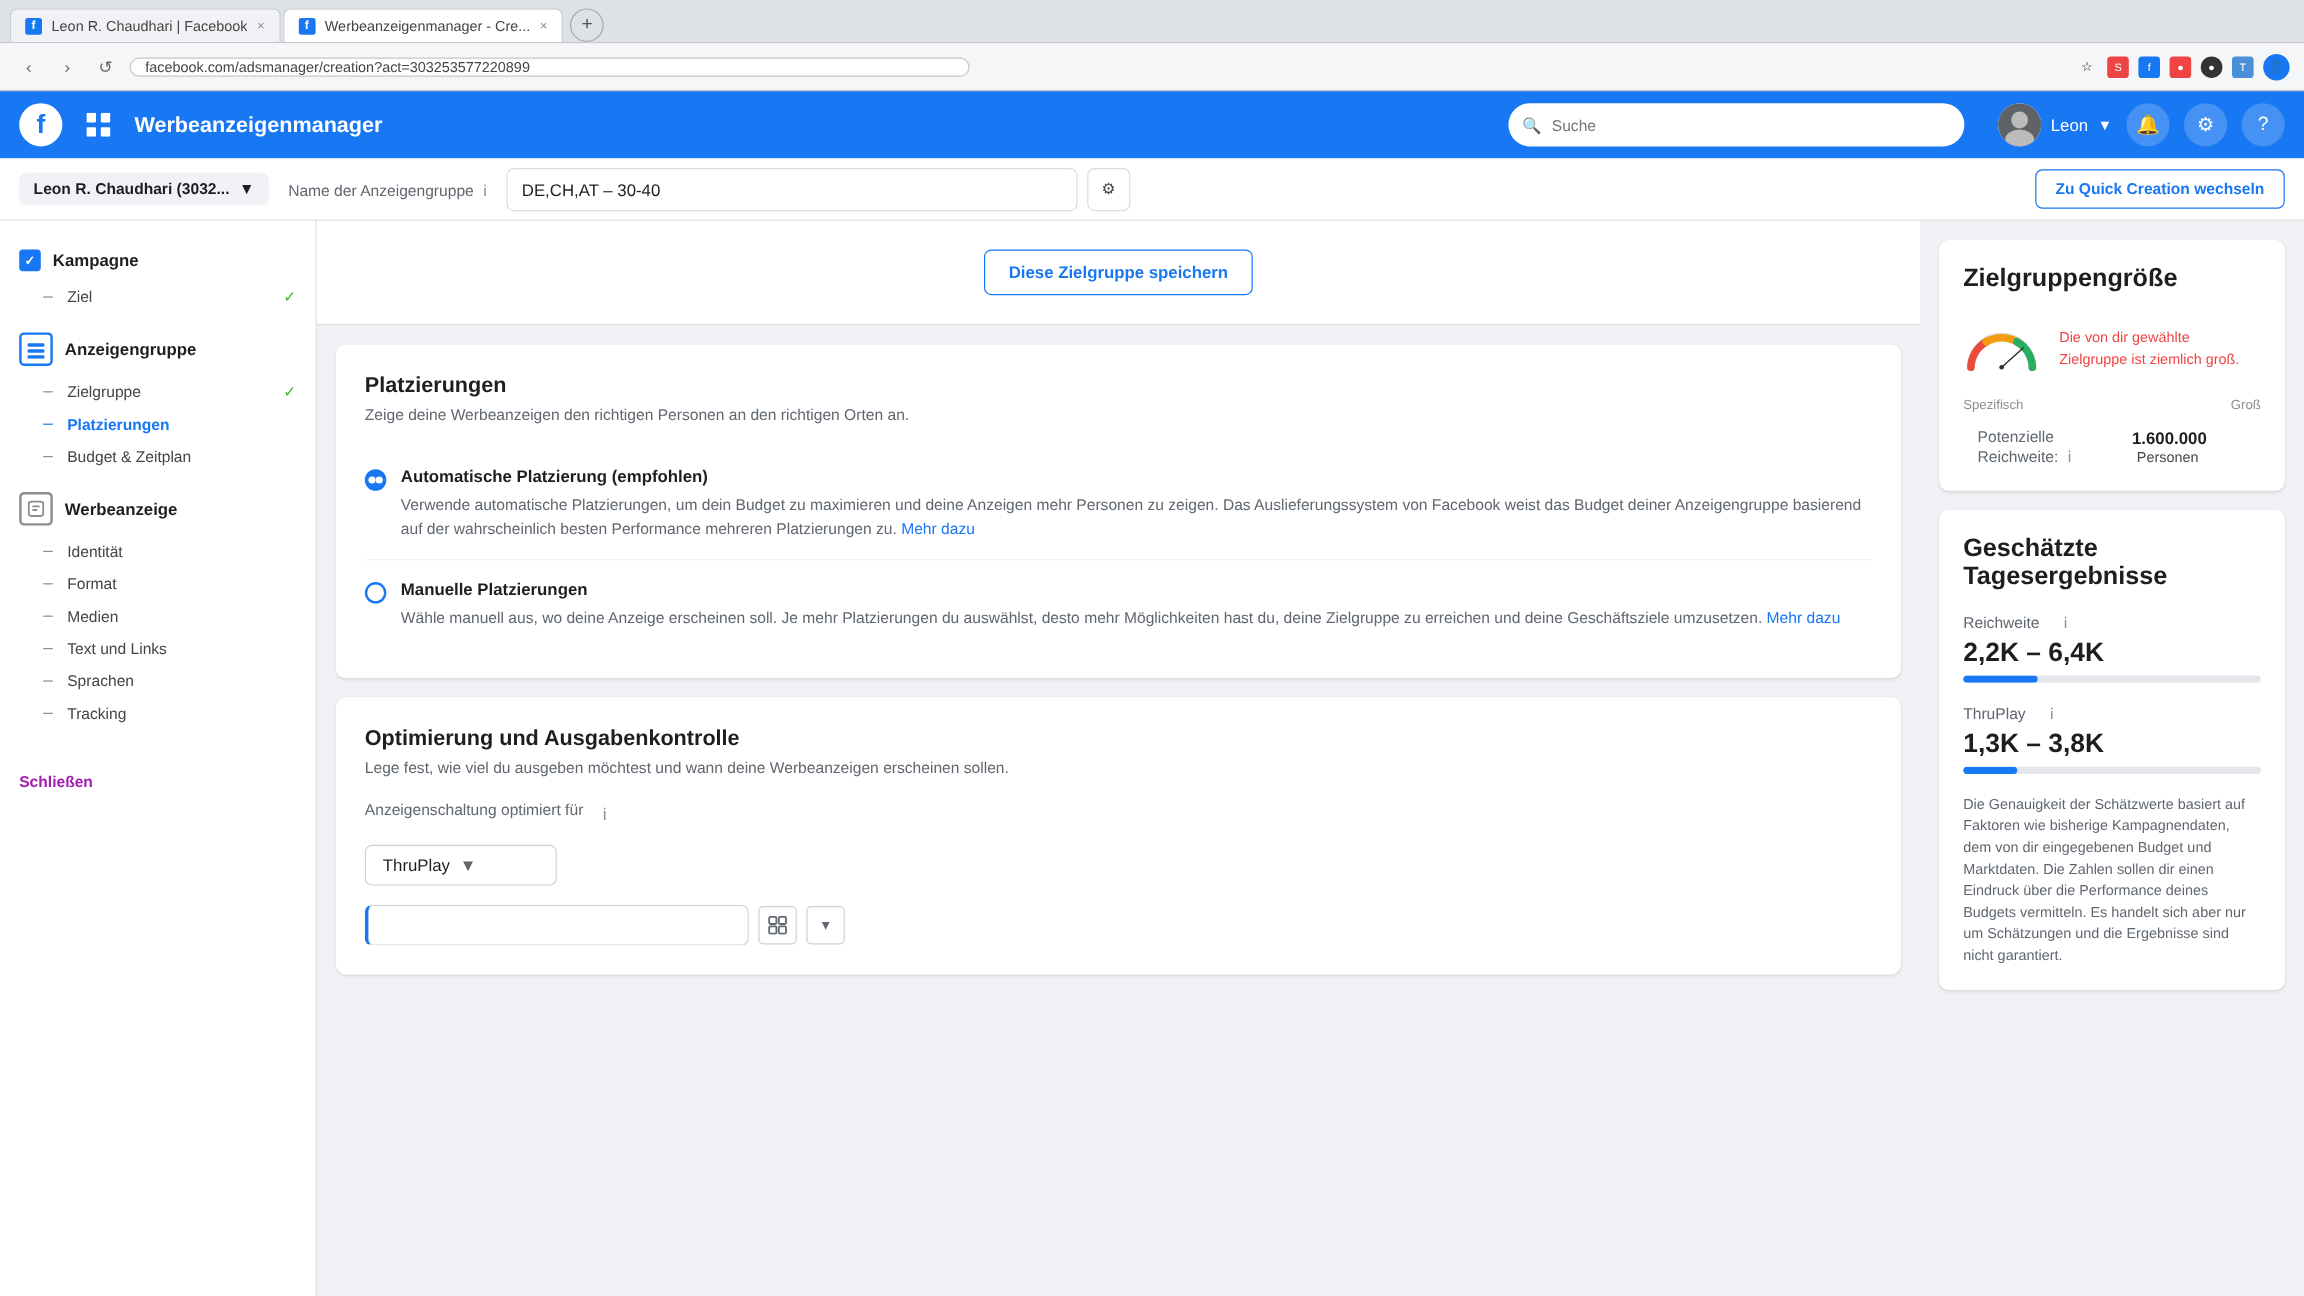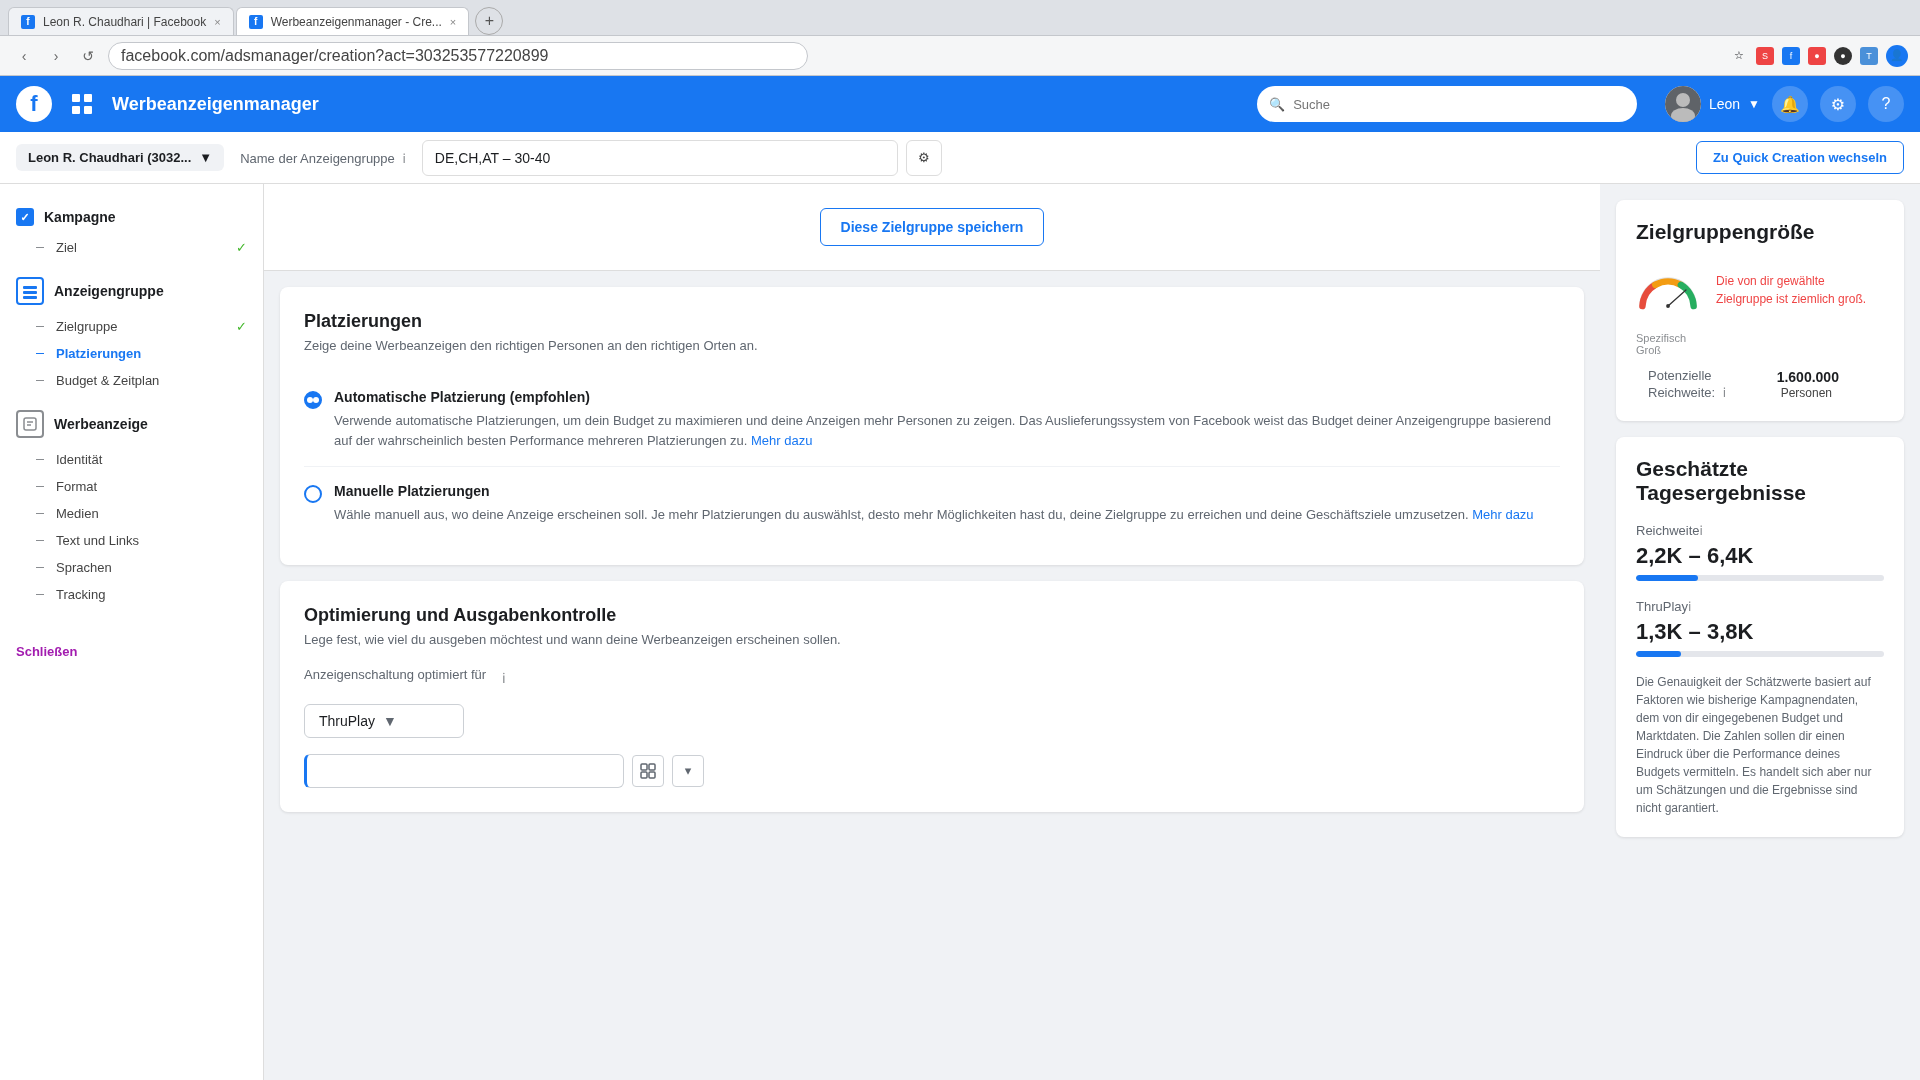--- a/index.html
+++ b/index.html
@@ -7,21 +7,21 @@
 
     
     .browser-bar { background: #dee1e6; height: 36px; display: flex; align-items: center; padding: 0 8px; gap: 6px; border-bottom: 1px solid #c4c7cc; }
     .browser-tabs { display: flex; align-items: flex-end; height: 100%; gap: 2px; }
     .browser-tab { background: #f0f2f5; border-radius: 6px 6px 0 0; padding: 0 12px; height: 28px; display: flex; align-items: center; gap: 8px; font-size: 12px; color: #444; cursor: pointer; border: 1px solid #c4c7cc; border-bottom: none; }
     .browser-tab.active { background: #fff; }
     .browser-tab .favicon { width: 14px; height: 14px; background: #1877f2; border-radius: 2px; display: flex; align-items: center; justify-content: center; color: white; font-size: 9px; font-weight: bold; }
     .browser-tab .close-x { font-size: 11px; color: #888; }
     .browser-nav { background: #f5f6f7; height: 40px; display: flex; align-items: center; padding: 0 12px; gap: 8px; border-bottom: 1px solid #c4c7cc; }
     .nav-btn { width: 24px; height: 24px; border-radius: 50%; border: none; background: transparent; cursor: pointer; display: flex; align-items: center; justify-content: center; color: #666; font-size: 14px; }
-    .address-bar { flex: 1; max-width: 700px; height: 28px; border: 1px solid #c4c7cc; border-radius: 14px; background: #fff; display: flex; align-items: center; padding: 0 12px; font-size: 16px; color: #444; }
+    .address-bar { flex: 1; max-width: 700px; height: 16px; border: 1px solid #c4c7cc; border-radius: 14px; background: #fff; display: flex; align-items: center; padding: 0 12px; font-size: 12px; color: #444; }
     .nav-icons { margin-left: auto; display: flex; gap: 8px; align-items: center; }
     .nav-icon { width: 18px; height: 18px; border-radius: 3px; display: flex; align-items: center; justify-content: center; font-size: 11px; cursor: pointer; }
 
     
     .app-header { background: #1877f2; height: 56px; display: flex; align-items: center; padding: 0 16px; gap: 12px; }
     .fb-logo { width: 36px; height: 36px; background: white; border-radius: 50%; display: flex; align-items: center; justify-content: center; color: #1877f2; font-size: 22px; font-weight: bold; }
     .grid-icon { width: 36px; height: 36px; display: flex; align-items: center; justify-content: center; color: white; cursor: pointer; }
     .app-title { color: white; font-size: 18px; font-weight: 600; }
     .search-bar { margin-left: auto; width: 380px; height: 36px; background: white; border-radius: 20px; display: flex; align-items: center; padding: 0 12px; gap: 8px; }
     .search-bar input { border: none; outline: none; font-size: 13px; color: #444; flex: 1; }
@@ -87,21 +87,21 @@
     
     .gauge-container { display: flex; align-items: center; gap: 16px; margin-bottom: 12px; }
     .gauge { width: 100px; height: 60px; position: relative; }
     .gauge svg { width: 100%; height: 100%; }
     .reach-row { display: flex; justify-content: space-between; align-items: center; margin-top: 8px; font-size: 13px; margin-left: 12px; }
     .reach-label { color: #606770; }
 
     
     .est-section { margin-top: 8px; }
     .est-metric { margin-bottom: 16px; }
-    .est-metric-label { font-size: 13px; color: #606770; display: flex; align-items: center; gap: 0; margin-bottom: 4px; }
+    .est-metric-label { font-size: 13px; color: #606770; display: flex; align-items: center; gap: 20px; margin-bottom: 4px; }
     .est-metric-value { font-size: 22px; font-weight: 700; color: #1c1e21; margin-bottom: 6px; }
     .progress-bar { height: 6px; background: #e4e6eb; border-radius: 3px; overflow: hidden; }
     .progress-fill { height: 100%; background: #1877f2; border-radius: 3px; }
     .est-disclaimer { font-size: 12px; color: #606770; line-height: 1.5; margin-top: 12px; }
   </style>
 </head>
 <body>
 
 <div>
   <div class="browser-bar">
@@ -359,21 +359,21 @@
 
               <line x1="50" y1="55" x2="78" y2="30" stroke="#333" stroke-width="2" stroke-linecap="round"></line>
               <circle cx="50" cy="55" r="3" fill="#333"></circle>
             </svg>
           </div>
           <div>
             <div style="font-size:12px;color:#ef4444;line-height:1.5;">Die von dir gewählte Zielgruppe ist ziemlich groß.</div>
           </div>
         </div>
 
-        <div style="display:flex;justify-content:space-between;font-size:11px;color:#8a8d91;margin-bottom:12px;flex-direction:column;">
+        <div style="display:flex;justify-content:space-between;font-size:11px;color:#8a8d91;margin-bottom:12px;">
           <span>Spezifisch</span>
           <span>Groß</span>
         </div>
 
         <div class="reach-row">
           <span class="reach-label">
             <span>Potenzielle Reichweite:</span>
             <span style="color:#8a8d91;margin-left:4px;">ℹ</span>
           </span>
           <span>

